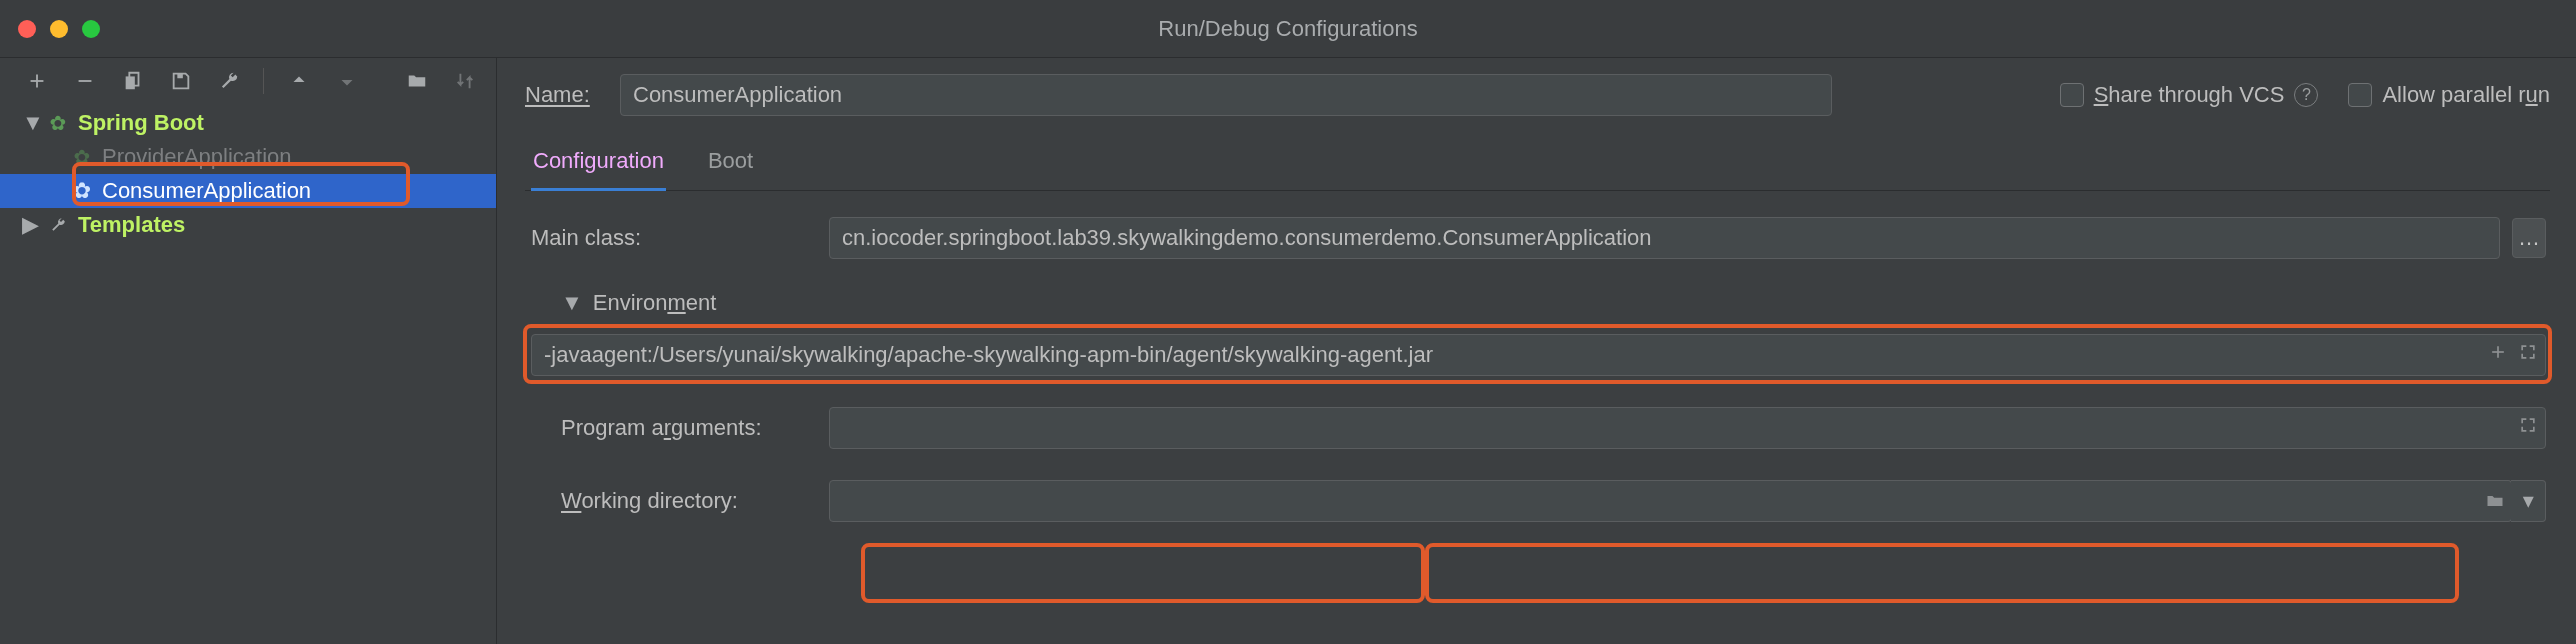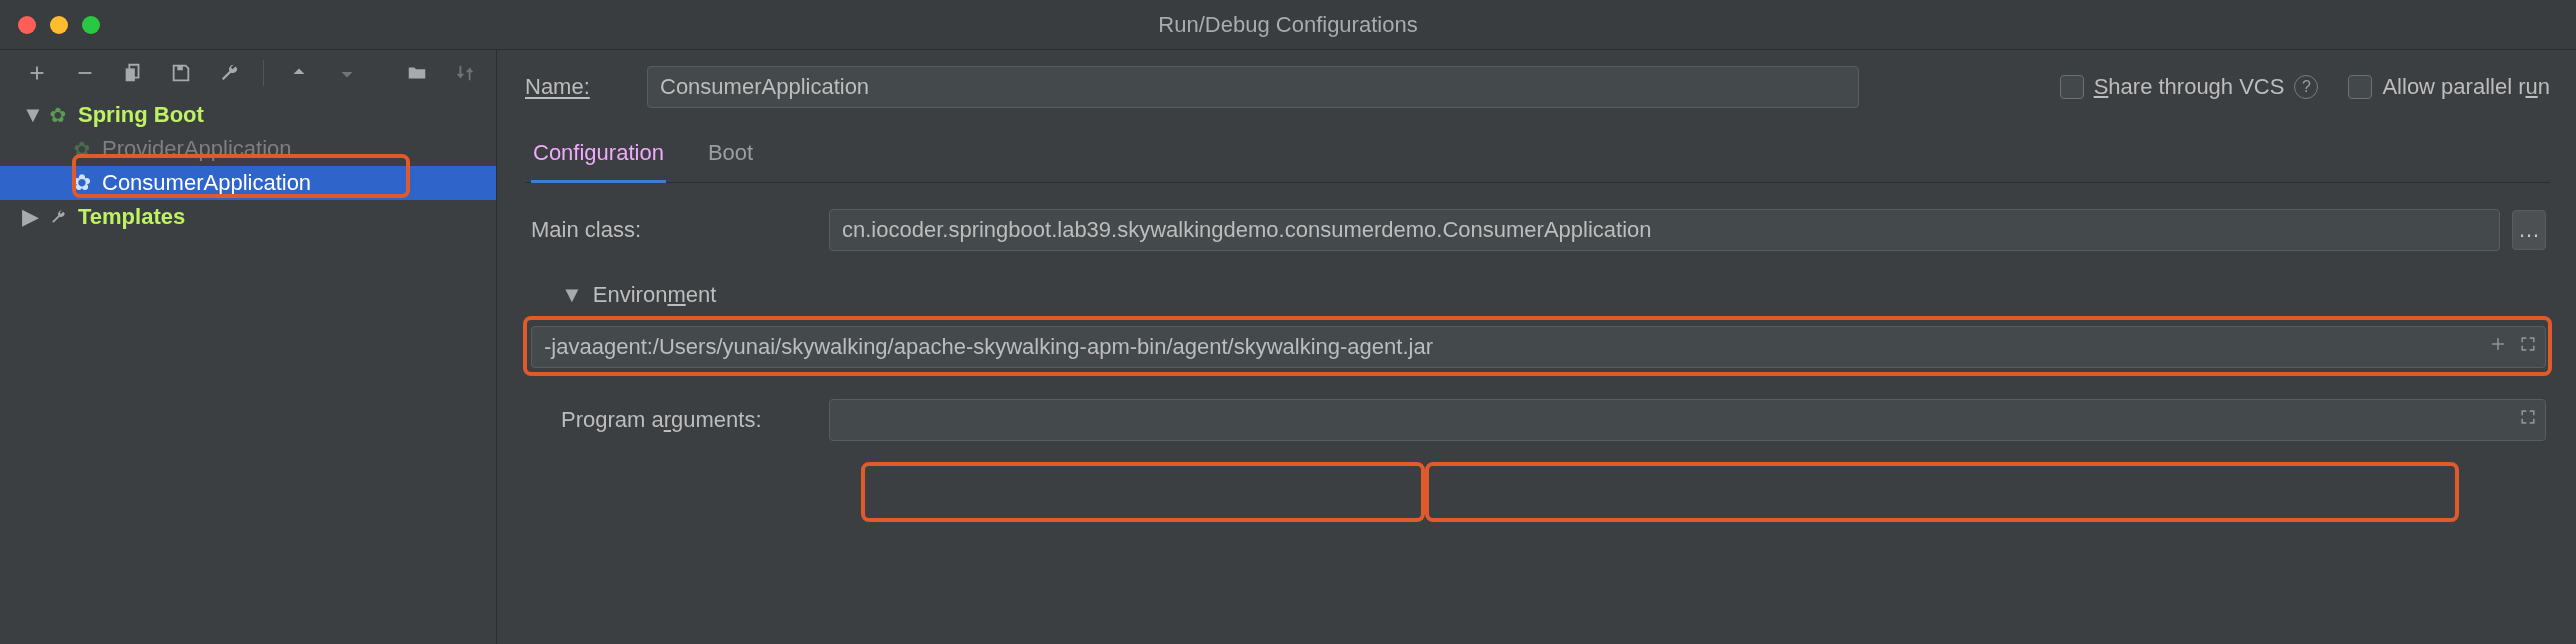--- a/index.html
+++ b/index.html
@@ -6,21 +6,21 @@
   html, body {
     width: 2576px;
     height: 644px;
     font-family: -apple-system, "Helvetica Neue", Arial, sans-serif;
     background: #3c3f41;
     color: #bbbbbb;
     font-size: 22px;
     overflow: hidden;
   }
   .titlebar {
-    height: 50px;
+    height: 58px;
     background: #3a3d3f;
     display: flex;
     align-items: center;
     position: relative;
     border-bottom: 1px solid #2b2d2f;
   }
   .traffic {
     display: flex;
     gap: 14px;
     margin-left: 18px;
@@ -135,21 +135,21 @@
   .mono { font-family: ui-monospace, Menlo, monospace; font-size:22px;}
   .field-wrap { position: relative; flex:1; display:flex; }
   .field-icons {
     position: absolute;
     right: 8px; top: 0; bottom: 0;
     display: flex; align-items: center; gap: 10px;
     color:#8e9193;
   }
   .field-icons svg { width:20px; height:20px; fill:#8e9193; }
 
-  .name-row { margin-bottom: 22px; gap: 27px; }
+  .name-row { margin-bottom: 22px; }
   .name-row .label { width: 95px; }
   .name-row input { width: 1212px; }
   .top-opts {
     display: flex;
     align-items: center;
     gap: 30px;
     margin-left: auto;
     text-align: right;
   }
   .check {
@@ -364,20 +364,32 @@
         <div class="field-wrap">
           <input class="text" type="text" value="" style="">
           <div class="field-icons">
             <span><svg viewBox="0 0 24 24">
                   <path d="M4 4h6v2H6v4H4zM20 20h-6v-2h4v-4h2zM20 4v6h-2V6h-4V4zM4 20v-6h2v4h4v2z"></path>
                 </svg></span>
           </div>
         </div>
       </div>
 
+      <div class="row">
+        <div class="label env-indent"><u>W</u>orking directory:</div>
+        <div class="field-with-drop">
+          <input class="text" type="text" value="" style="">
+          <div class="drop-btn">
+              <svg width="20" height="20" viewBox="0 0 24 24" fill="#8e9193">
+                <path d="M3 6h6l2 2h10v10H3z"></path>
+              </svg>
+            </div>
+          <div class="drop-btn">▾</div>
+        </div>
+      </div>
 
       <div class="row" style="position:relative">
 
         <div class="ann-box" style="left:330px; top:-10px; width:564px; height:60px;"></div>
         <div class="ann-box" style="left:894px; top:-10px; width:1034px; height:60px;"></div>
       </div>
 
     </div>
   </div>
 </div>

